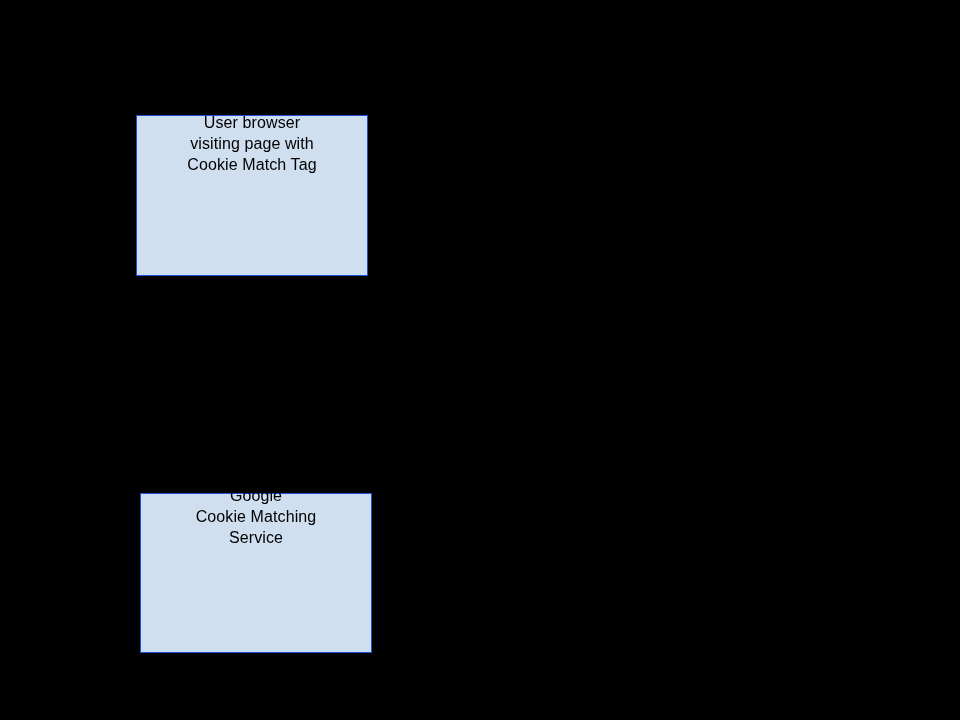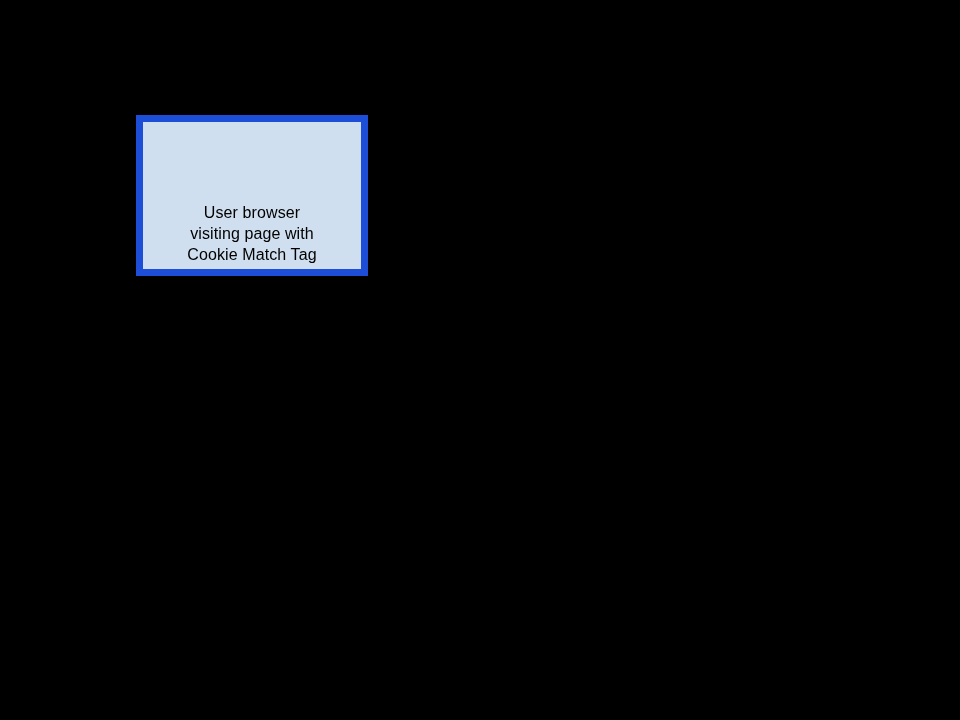--- a/index.html
+++ b/index.html
@@ -14,23 +14,23 @@
     position: relative;
     width: 960px;
     height: 720px;
     background: #000000;
     overflow: hidden;
   }
   .node {
     position: absolute;
     box-sizing: border-box;
     background: #cfdfef;
-    border: 7px solid #1d4ed8;
+    border: 1px solid #1d4ed8;
     display: flex;
-    align-items: flex-end;
+    align-items: flex-start;
     justify-content: center;
     text-align: center;
   }
   .node-label {
     color: #000000;
     font-size: 16px;
     line-height: 21px;
     letter-spacing: 0.1px;
     white-space: pre-line;
     padding: 0 6px;
@@ -50,14 +50,19 @@
 
 <div id="canvas">
 
   <div class="node" id="node-user-browser">
     <span class="node-label">User browser
 visiting page with
 Cookie Match Tag</span>
   </div>
 
 
+  <div class="node" id="node-google-cms">
+    <span class="node-label">Google
+Cookie Matching
+Service</span>
+  </div>
 
 </div>
 
 </body></html>

